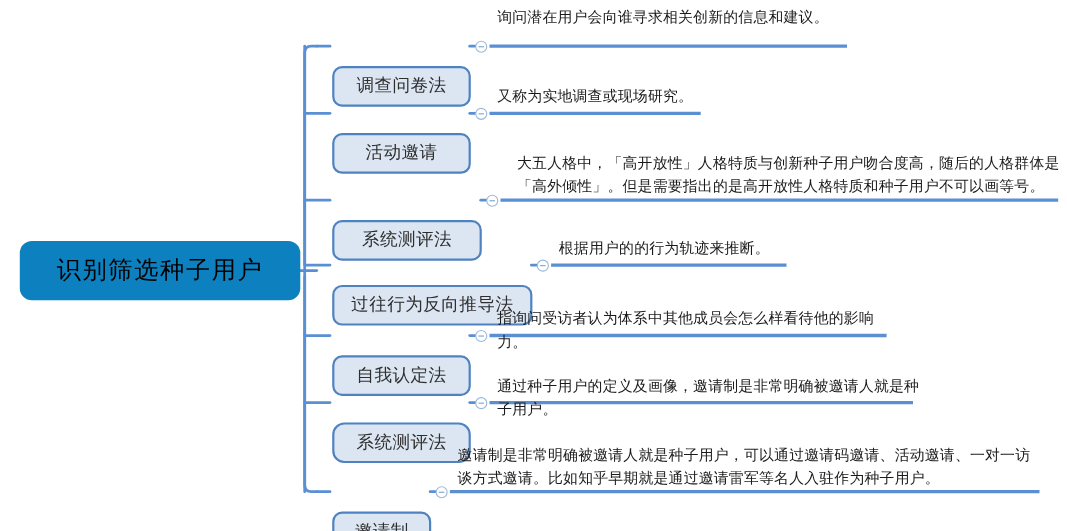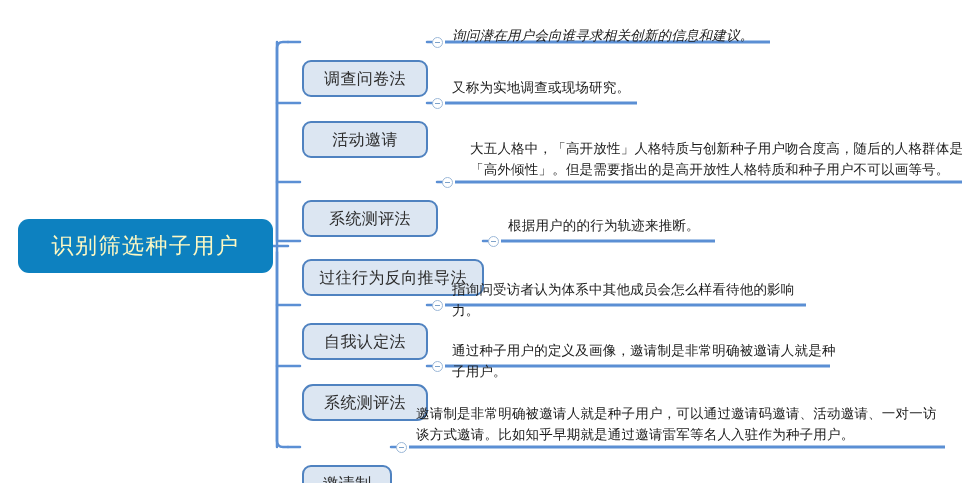--- a/index.html
+++ b/index.html
@@ -37,21 +37,21 @@
     width: 255px;
     height: 54px;
     border-radius: 11px;
     background: #0d81c0;
     display: flex;
     align-items: center;
     justify-content: center;
     box-sizing: border-box;
   }
   .root-label {
-    color: #fef9c3;
+    color: #000000;
     font-size: 22px;
     letter-spacing: 1.5px;
     line-height: 1;
     white-space: nowrap;
   }
   
   .branch-node {
     position: absolute;
     height: 37px;
     border-radius: 9px;
@@ -148,21 +148,21 @@
   </svg>
 
   <div class="root-node">
     <span class="root-label">识别筛选种子用户</span>
   </div>
 
   <div class="branch-node" style="left:302px; top:24px; width:126px;">
     <span class="branch-label">调查问卷法</span>
   </div>
   <div class="toggle" style="left:432px; top:37px;"></div>
-  <div class="note" style="left:452px; top:25px; width:320px;font-style:italic;">
+  <div class="note" style="left:452px; top:5px; width:320px;">
     <span class="note-text">询问潜在用户会向谁寻求相关创新的信息和建议。</span>
   </div>
 
   <div class="branch-node" style="left:302px; top:85px; width:126px;">
     <span class="branch-label">活动邀请</span>
   </div>
   <div class="toggle" style="left:432px; top:98px;"></div>
   <div class="note" style="left:452px; top:77px; width:320px;">
     <span class="note-text">又称为实地调查或现场研究。</span>
   </div>

